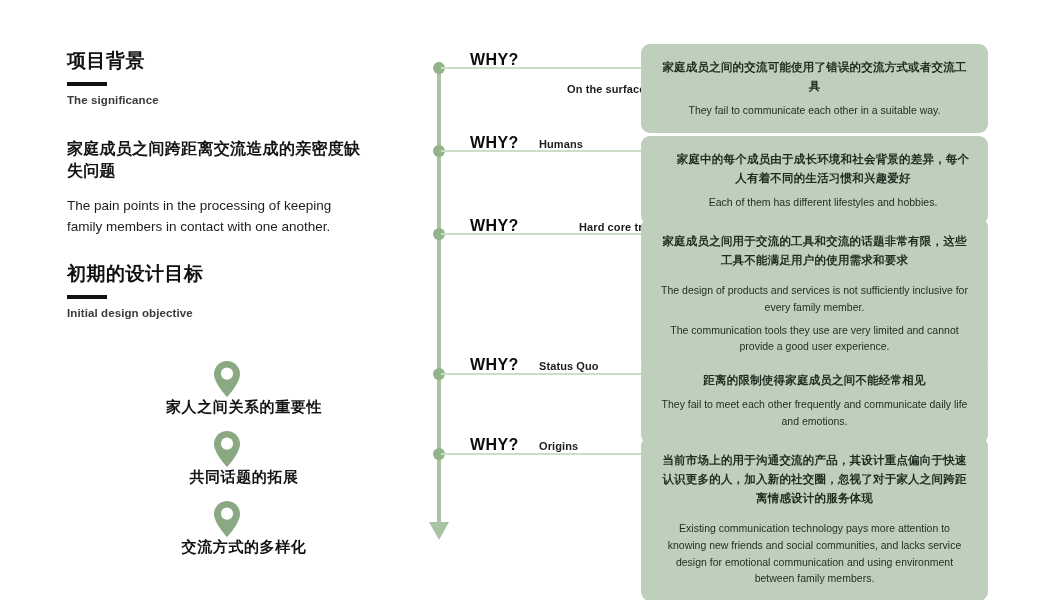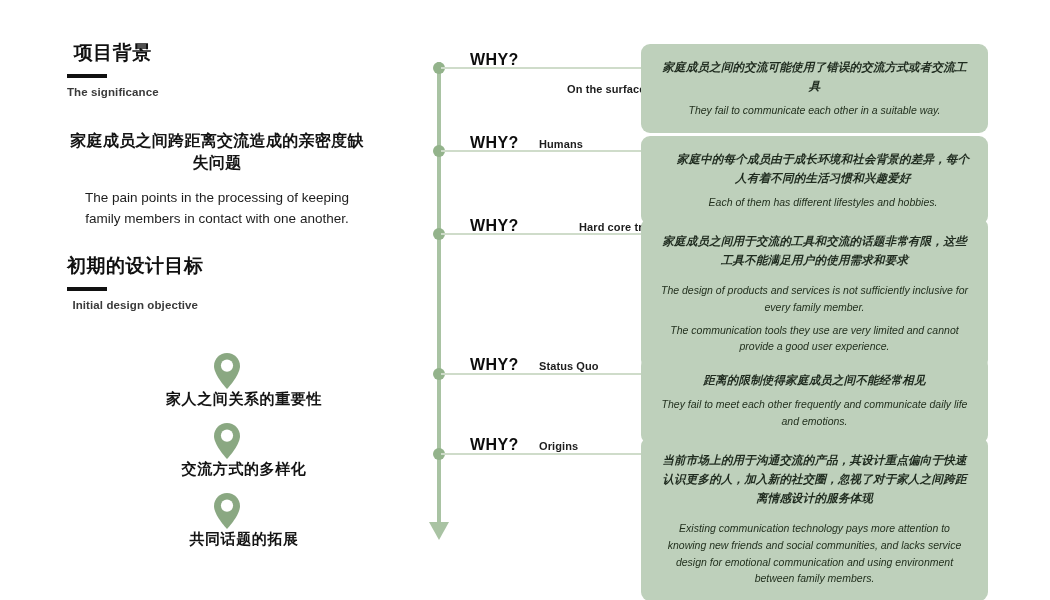--- a/index.html
+++ b/index.html
@@ -13,24 +13,23 @@
     font-family: "Liberation Sans", "DejaVu Sans", sans-serif;
     color: #1a1a1a;
     overflow: hidden;
     position: relative;
   }
 
   
   .left-col {
     position: absolute;
     left: 67px;
-    top: 0;
+    top: 8px;
     width: 330px;
     height: 432px;
-    text-align: center;
   }
 
   .section-head {
     position: absolute;
     left: 0;
   }
   .section-head.sig  { top: 42px; }
   .section-head.obj  { top: 255px; }
 
   .sec-title {
@@ -165,21 +164,20 @@
 
   .card {
     position: absolute;
     left: 641px;
     width: 347px;
     background: #bed0bb;
     border-radius: 9px;
     box-sizing: border-box;
     padding: 14px 18px;
     text-align: center;
-    font-style: italic;
   }
   .card-cn {
     font-size: 11.5px;
     font-weight: bold;
     color: #1f2b1f;
     line-height: 1.65;
     margin: 0;
     letter-spacing: 0.2px;
   }
   .card-en {
@@ -225,31 +223,31 @@
       <span class="goal-label">家人之间关系的重要性</span>
     </div>
 
     <div class="goal-item">
       <span class="pin-icon">
         <svg width="30" height="38" viewBox="0 0 30 38" aria-hidden="true">
           <path d="M15 1C7.8 1 2 6.8 2 14c0 9.4 13 23 13 23s13-13.6 13-23C28 6.8 22.2 1 15 1z" fill="#8aa882"></path>
           <circle cx="15" cy="13.6" r="6.1" fill="#ffffff"></circle>
         </svg>
       </span>
-      <span class="goal-label">交流方式的多样化</span>
+      <span class="goal-label">共同话题的拓展</span>
     </div>
 
     <div class="goal-item">
       <span class="pin-icon">
         <svg width="30" height="38" viewBox="0 0 30 38" aria-hidden="true">
           <path d="M15 1C7.8 1 2 6.8 2 14c0 9.4 13 23 13 23s13-13.6 13-23C28 6.8 22.2 1 15 1z" fill="#8aa882"></path>
           <circle cx="15" cy="13.6" r="6.1" fill="#ffffff"></circle>
         </svg>
       </span>
-      <span class="goal-label">共同话题的拓展</span>
+      <span class="goal-label">交流方式的多样化</span>
     </div>
 
   </div>
 </div>
 
 <div class="timeline">
 
   <div class="axis-line"></div>
   <div class="axis-arrow"></div>
 

